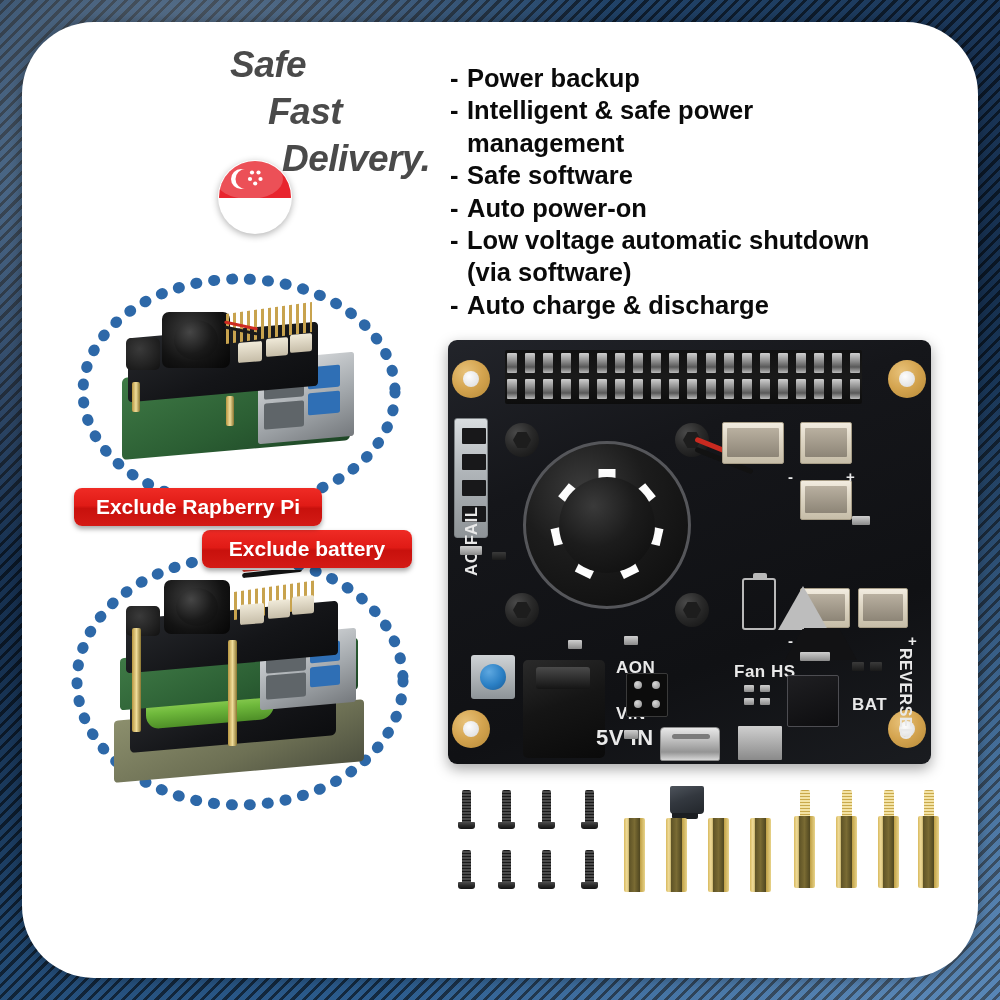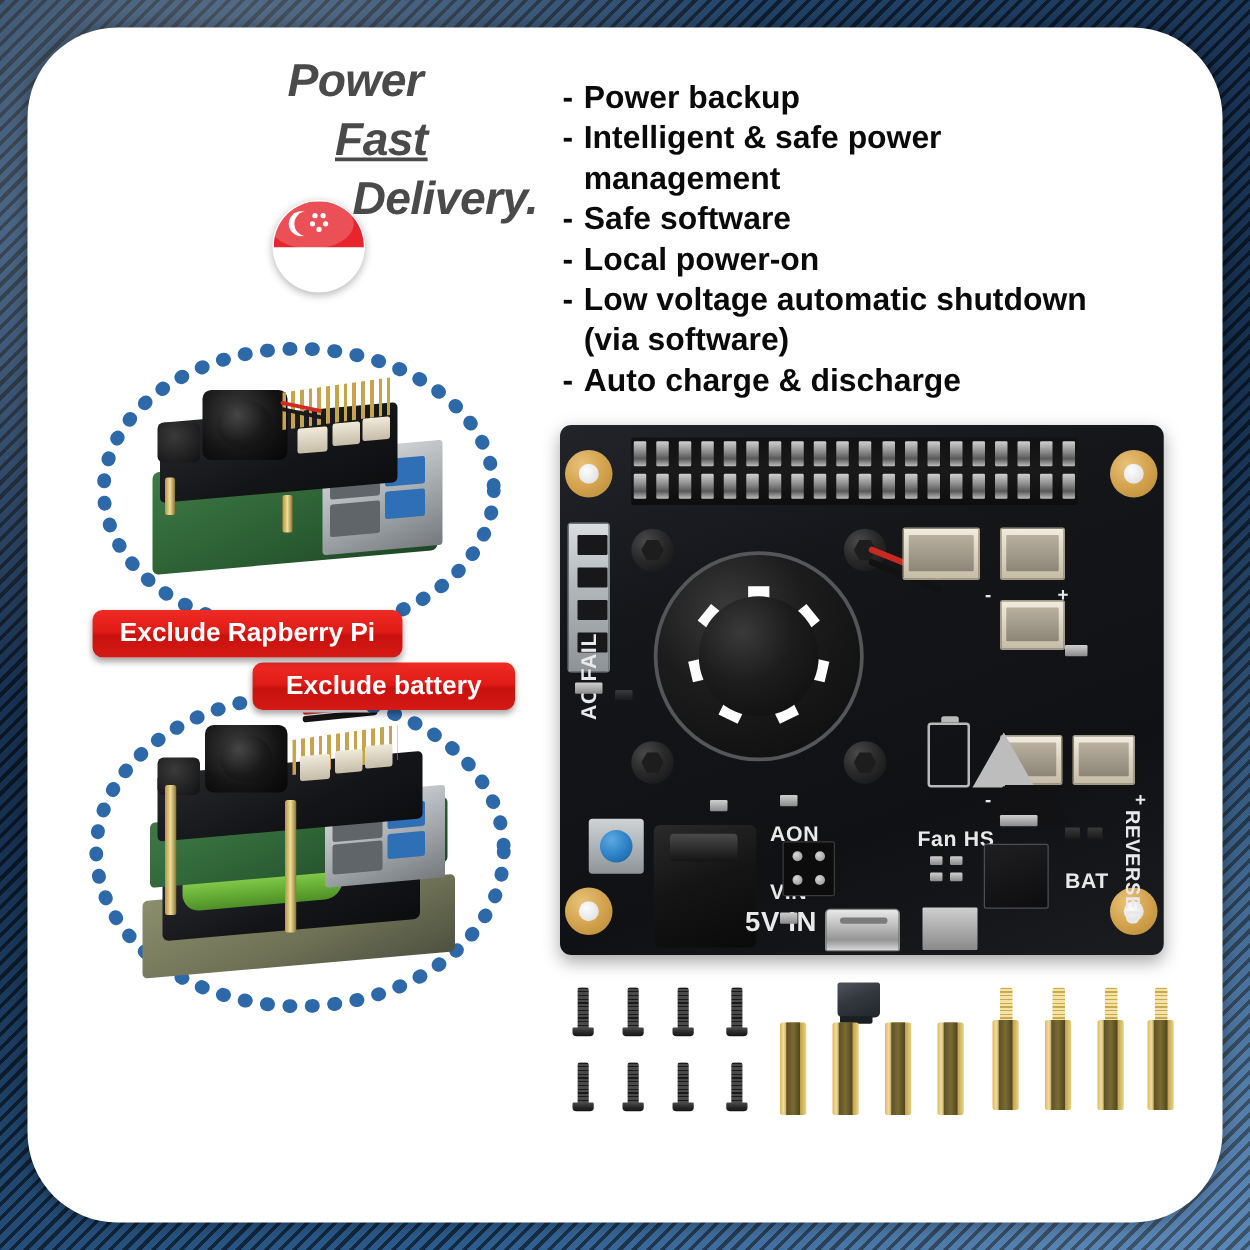--- a/index.html
+++ b/index.html
@@ -71,21 +71,21 @@
     position: absolute; left: 196px; top: 20px;
     width: 240px;
     font-style: italic; font-weight: bold;
     font-size: 37px; line-height: 1.27;
     color: #4a4a4a;
     letter-spacing: -0.5px;
     text-shadow: 1px 1px 0 rgba(255,255,255,0.7);
   }
   #tagline .l1 { margin-left: 12px; }
   #tagline .l2 { margin-left: 26px; }
-  #tagline .l3 { margin-left: 50px; text-decoration: underline; }
+  #tagline .l3 { margin-left: 50px; }
   #tagline .l4 { margin-left: 64px; }
 
   
   #features {
     position: absolute; left: 428px; top: 40px;
     width: 420px;
     font-weight: bold; font-size: 25.5px; line-height: 1.27;
     color: #0a0a0a;
   }
   #features .feat { display: flex; align-items: flex-start; }
@@ -364,41 +364,41 @@
           <circle cx="39.5" cy="11.5" r="2.1"></circle>
           <circle cx="31" cy="18" r="2.1"></circle>
           <circle cx="41.5" cy="18" r="2.1"></circle>
           <circle cx="36.2" cy="22.5" r="2.1"></circle>
         </g>
         <ellipse cx="30" cy="18" rx="34" ry="20" fill="rgba(255,255,255,0.20)"></ellipse>
       </svg>
     </div>
 
     <div id="tagline">
-      <div class="l1">Power</div>
+      <div class="l1">Safe</div>
       <div class="l3">Fast</div>
       <div class="l4">Delivery.</div>
     </div>
 
     <div id="features">
       <div class="feat">
         <span class="dash">-</span>
         <span class="ftext">Power backup</span>
       </div>
       <div class="feat">
         <span class="dash">-</span>
         <span class="ftext">Intelligent &amp; safe power management</span>
       </div>
       <div class="feat">
         <span class="dash">-</span>
         <span class="ftext">Safe software</span>
       </div>
       <div class="feat">
         <span class="dash">-</span>
-        <span class="ftext">Local power-on</span>
+        <span class="ftext">Auto power-on</span>
       </div>
       <div class="feat">
         <span class="dash">-</span>
         <span class="ftext">Low voltage automatic shutdown (via software)</span>
       </div>
       <div class="feat">
         <span class="dash">-</span>
         <span class="ftext">Auto charge &amp; discharge</span>
       </div>
     </div>

